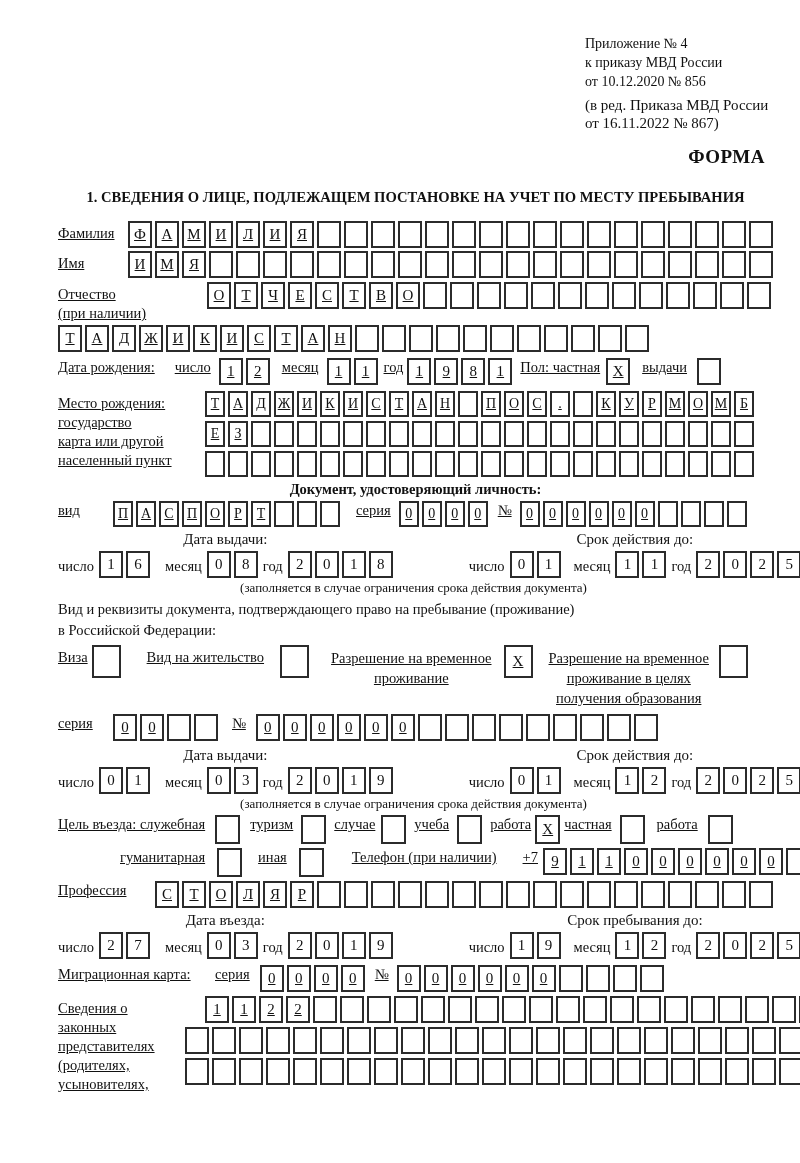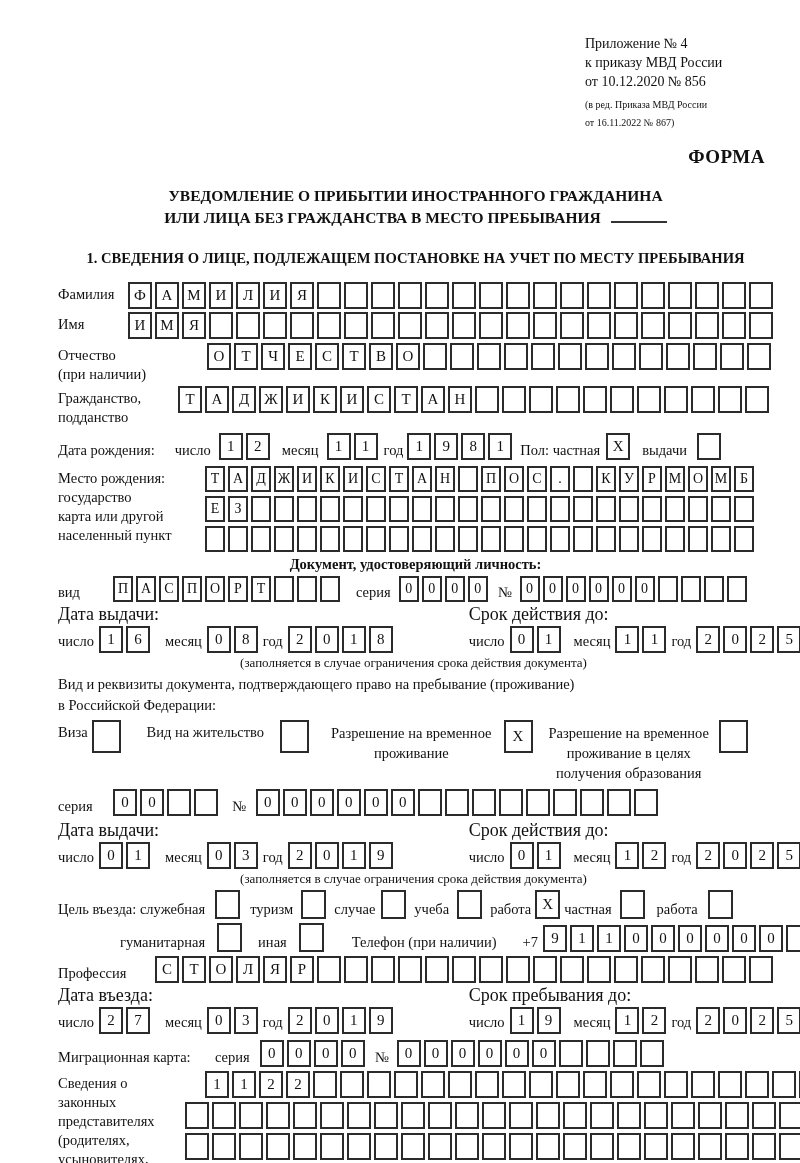--- a/index.html
+++ b/index.html
@@ -4,39 +4,39 @@
 <style>
   * { box-sizing: border-box; margin: 0; padding: 0; }
   html, body { background: #ffffff; }
   .page {
     width: 800px; height: 1163px; overflow: hidden; position: relative;
     background: #ffffff; color: #111111;
     font-family: "Liberation Serif", serif; font-size: 14.5px;
     padding: 34px 27px 8px 58px;
   }
   .appendix { width: 188px; margin-left: auto; line-height: 19px; font-size: 14px; }
-  .appendix-small { font-size: 10px; margin-top: 5px; line-height: 18px; }
+  .appendix-small { font-size: 15px; margin-top: 5px; line-height: 18px; }
   .forma { text-align: right; font-weight: bold; font-size: 19px; letter-spacing: .5px; margin-top: 14px; padding-right: 8px; }
   .title { text-align: center; font-weight: bold; font-size: 15.5px; line-height: 22px; margin-top: 17px; }
   .title-underline { display: inline-block; width: 56px; border-bottom: 2px solid #333; margin-left: 10px; height: 13px; }
   .section-heading { text-align: center; font-weight: bold; font-size: 14.6px; margin-top: 21px; }
   .rows { margin-top: 15px; }
-  .row { display: flex; align-items: flex-start; margin-bottom: 2px; }
-  .row.center { align-items: flex-end; }
+  .row { display: flex; align-items: flex-start; margin-bottom: 2px; text-decoration: underline; }
+  .row.center { align-items: flex-start; }
   .row.center .lbl { padding-top: 0; }
   .lbl { line-height: 19px; padding-top: 3px; flex: 0 0 auto; }
   .cells { display: flex; gap: 3px; flex: 0 0 auto; }
   .cell { flex: 0 0 auto; width: 24px; height: 27px; border: 2px solid #2b2b2b;
           display: flex; align-items: center; justify-content: center; font-size: 15px; background: #fff; }
   .cells.small .cell { width: 20px; height: 26px; font-size: 14px; }
   .cells.cb .cell { width: 25px; height: 29px; }
   .cells.cb-lg .cell { width: 29px; height: 33px; }
   .doc-heading { text-align: center; font-weight: bold; font-size: 14.5px; margin: 2px 0 3px; }
   .date-section { display: flex; margin-top: 2px; }
-  .date-title { font-size: 18px; line-height: 17px; margin-bottom: 3px; }
+  .date-title { text-align: center; font-size: 15px; line-height: 17px; margin-bottom: 3px; }
   .dategroup { display: flex; align-items: center; gap: 5px; }
   .note { font-size: 13px; line-height: 16px; }
   .note.right { text-align: center; padding-right: 4px; margin-top: 2px; margin-bottom: 3px; }
   .multi { text-align: center; line-height: 20px; padding-top: 3px; }
   .permit-intro { line-height: 21px; font-size: 14.5px; margin: 1px 0 4px; }
   .mb4 { margin-bottom: 4px; }
   .mb6 { margin-bottom: 6px; }
 </style>
 </head>
 <body>
@@ -48,24 +48,20 @@
     <div>к приказу МВД России</div>
     <div>от 10.12.2020 № 856</div>
     <div class="appendix-small">
       <div>(в ред. Приказа МВД России</div>
       <div>от 16.11.2022 № 867)</div>
     </div>
   </div>
 
   <div class="forma">ФОРМА</div>
 
-  <div class="title">
-    <div>УВЕДОМЛЕНИЕ О ПРИБЫТИИ ИНОСТРАННОГО ГРАЖДАНИНА</div>
-    <div><span>ИЛИ ЛИЦА БЕЗ ГРАЖДАНСТВА В МЕСТО ПРЕБЫВАНИЯ</span><span class="title-underline"></span></div>
-  </div>
 
   <div class="section-heading">1. СВЕДЕНИЯ О ЛИЦЕ, ПОДЛЕЖАЩЕМ ПОСТАНОВКЕ НА УЧЕТ ПО МЕСТУ ПРЕБЫВАНИЯ</div>
 
   <div class="rows">
 
     <div class="row" style="margin-bottom:3px">
       <div class="lbl" style="width:70px">Фамилия</div>
       <div class="cells">
           <span class="cell">Ф</span>
           <span class="cell">А</span>
@@ -148,24 +144,20 @@
           <span class="cell"></span>
           <span class="cell"></span>
           <span class="cell"></span>
           <span class="cell"></span>
           <span class="cell"></span>
           <span class="cell"></span>
         </div>
     </div>
 
     <div class="row mb6">
-      <div class="lbl" style="width:120px">
-        <div>Гражданство,</div>
-        <div>подданство</div>
-      </div>
       <div class="cells">
           <span class="cell">Т</span>
           <span class="cell">А</span>
           <span class="cell">Д</span>
           <span class="cell">Ж</span>
           <span class="cell">И</span>
           <span class="cell">К</span>
           <span class="cell">И</span>
           <span class="cell">С</span>
           <span class="cell">Т</span>

